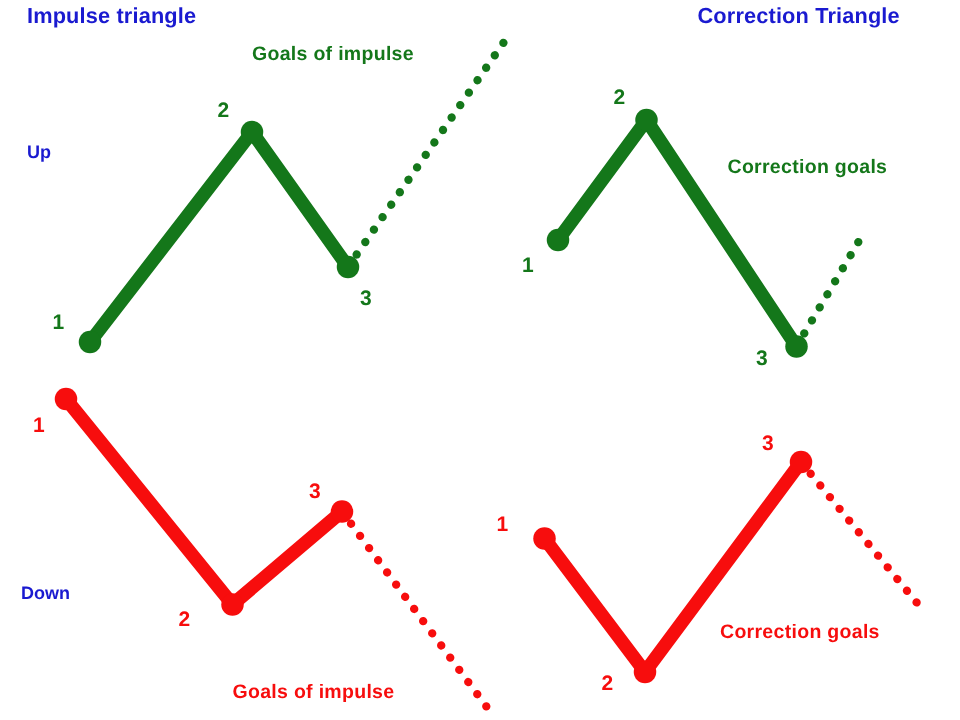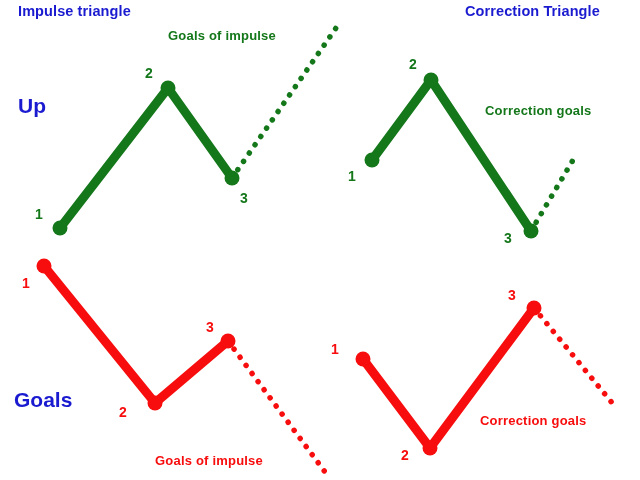--- a/index.html
+++ b/index.html
@@ -29,21 +29,21 @@
     white-space: nowrap;
     font-weight: bold;
     line-height: 1;
     -webkit-font-smoothing: none;
   }
   .lbl-title {
     font-size: 14.5px;
     letter-spacing: 0.1px;
   }
   .lbl-dir {
-    font-size: 21px;
+    font-size: 12px;
   }
   .lbl-goal {
     font-size: 13px;
     letter-spacing: 0.2px;
   }
   .lbl-num {
     font-size: 14px;
   }
 </style>
 </head>
@@ -85,21 +85,21 @@
       <circle cx="534" cy="308" r="7.5" fill="#f70d0d"></circle>
     </g>
   </svg>
 
   <div class="lbl lbl-title" style="left:465px; top:4px; color:#1a1ad0;">Correction Triangle</div>
 
   <div class="lbl lbl-title" style="left:18px; top:4px; color:#1a1ad0;">Impulse triangle</div>
 
   <div class="lbl lbl-dir" style="left:18px; top:95px; color:#1a1ad0;">Up</div>
 
-  <div class="lbl lbl-dir" style="left:14px; top:389px; color:#1a1ad0;">Goals</div>
+  <div class="lbl lbl-dir" style="left:14px; top:389px; color:#1a1ad0;">Down</div>
 
   <div class="lbl lbl-goal" style="left:168px; top:29px; color:#14771a;">Goals of impulse</div>
 
   <div class="lbl lbl-goal" style="left:485px; top:104px; color:#14771a;">Correction goals</div>
 
   <div class="lbl lbl-goal" style="left:155px; top:454px; color:#f70d0d;">Goals of impulse</div>
 
   <div class="lbl lbl-goal" style="left:480px; top:414px; color:#f70d0d;">Correction goals</div>
 
   <div class="lbl lbl-num" style="left:35px; top:207px; color:#14771a;">1</div>

